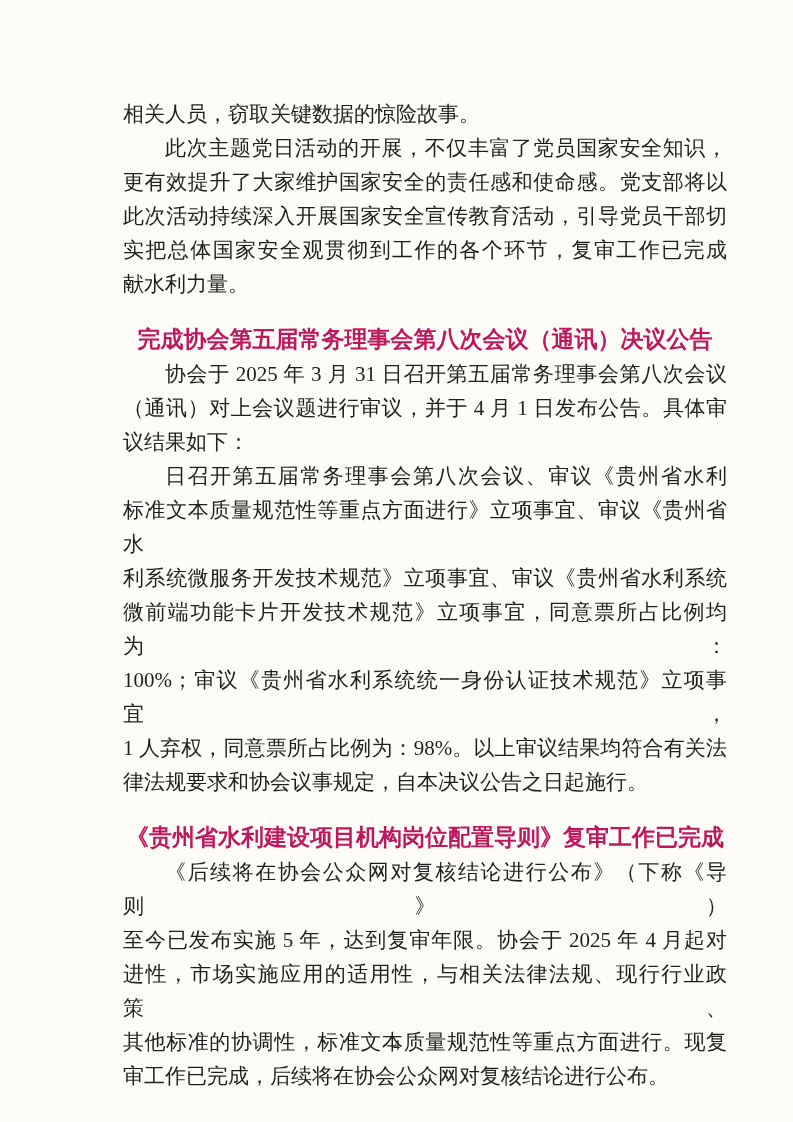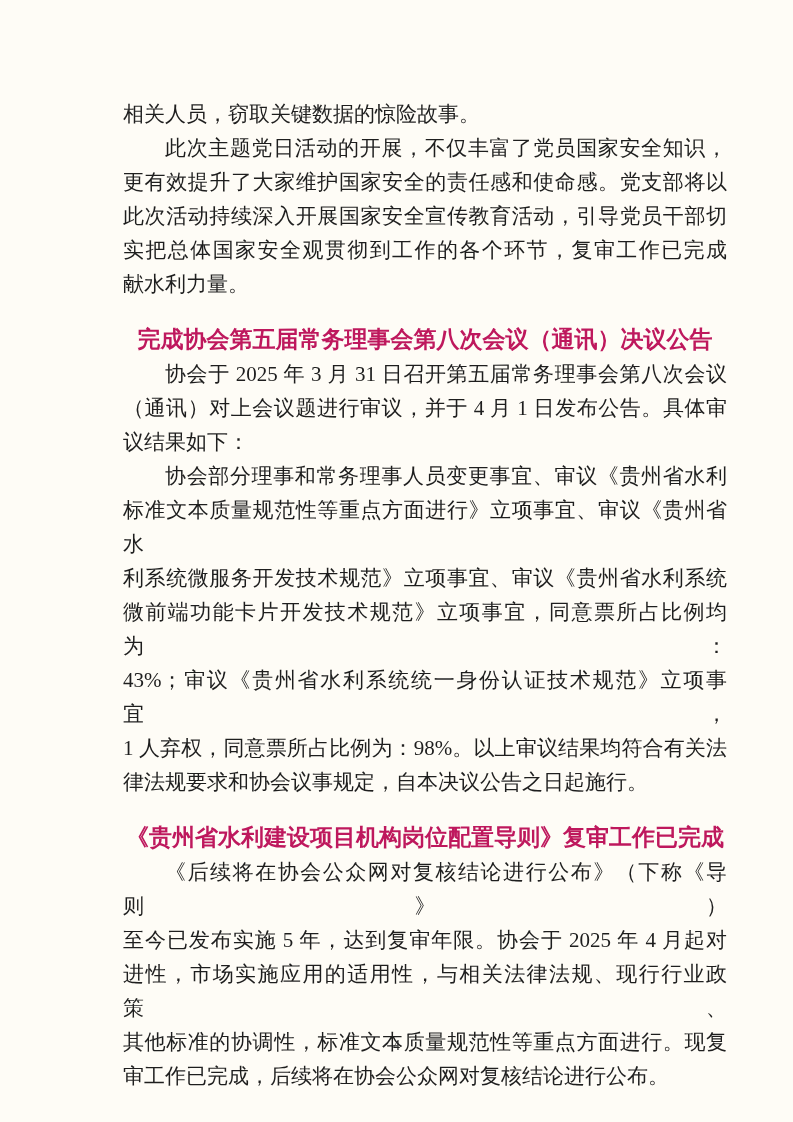--- a/index.html
+++ b/index.html
@@ -65,25 +65,25 @@
       <div class="line last">相关人员，窃取关键数据的惊险故事。</div>
       <div class="line fill first">此次主题党日活动的开展，不仅丰富了党员国家安全知识，</div>
       <div class="line fill">更有效提升了大家维护国家安全的责任感和使命感。党支部将以</div>
       <div class="line fill">此次活动持续深入开展国家安全宣传教育活动，引导党员干部切</div>
       <div class="line fill">实把总体国家安全观贯彻到工作的各个环节，复审工作已完成</div>
       <div class="line last">献水利力量。</div>
       <div class="section-heading">完成协会第五届常务理事会第八次会议（通讯）决议公告</div>
       <div class="line fill first">协会于 2025 年 3 月 31 日召开第五届常务理事会第八次会议</div>
       <div class="line fill">（通讯）对上会议题进行审议，并于 4 月 1 日发布公告。具体审</div>
       <div class="line last">议结果如下：</div>
-      <div class="line fill first">协会部分理事和常务理事人员变更事宜、审议《贵州省水利</div>
+      <div class="line fill first">日召开第五届常务理事会第八次会议、审议《贵州省水利</div>
       <div class="line fill">标准文本质量规范性等重点方面进行》立项事宜、审议《贵州省水</div>
       <div class="line fill">利系统微服务开发技术规范》立项事宜、审议《贵州省水利系统</div>
       <div class="line fill">微前端功能卡片开发技术规范》立项事宜，同意票所占比例均为：</div>
-      <div class="line fill">43%；审议《贵州省水利系统统一身份认证技术规范》立项事宜，</div>
+      <div class="line fill">100%；审议《贵州省水利系统统一身份认证技术规范》立项事宜，</div>
       <div class="line fill">1 人弃权，同意票所占比例为：98%。以上审议结果均符合有关法</div>
       <div class="line last">律法规要求和协会议事规定，自本决议公告之日起施行。</div>
       <div class="section-heading">《贵州省水利建设项目机构岗位配置导则》复审工作已完成</div>
       <div class="line fill first">《后续将在协会公众网对复核结论进行公布》（下称《导则》）</div>
       <div class="line fill">至今已发布实施 5 年，达到复审年限。协会于 2025 年 4 月起对</div>
       <div class="line fill">进性，市场实施应用的适用性，与相关法律法规、现行行业政策、</div>
       <div class="line fill">其他标准的协调性，标准文本质量规范性等重点方面进行。现复</div>
       <div class="line last">审工作已完成，后续将在协会公众网对复核结论进行公布。</div>
     </main>
   <div class="page-number">4</div>

